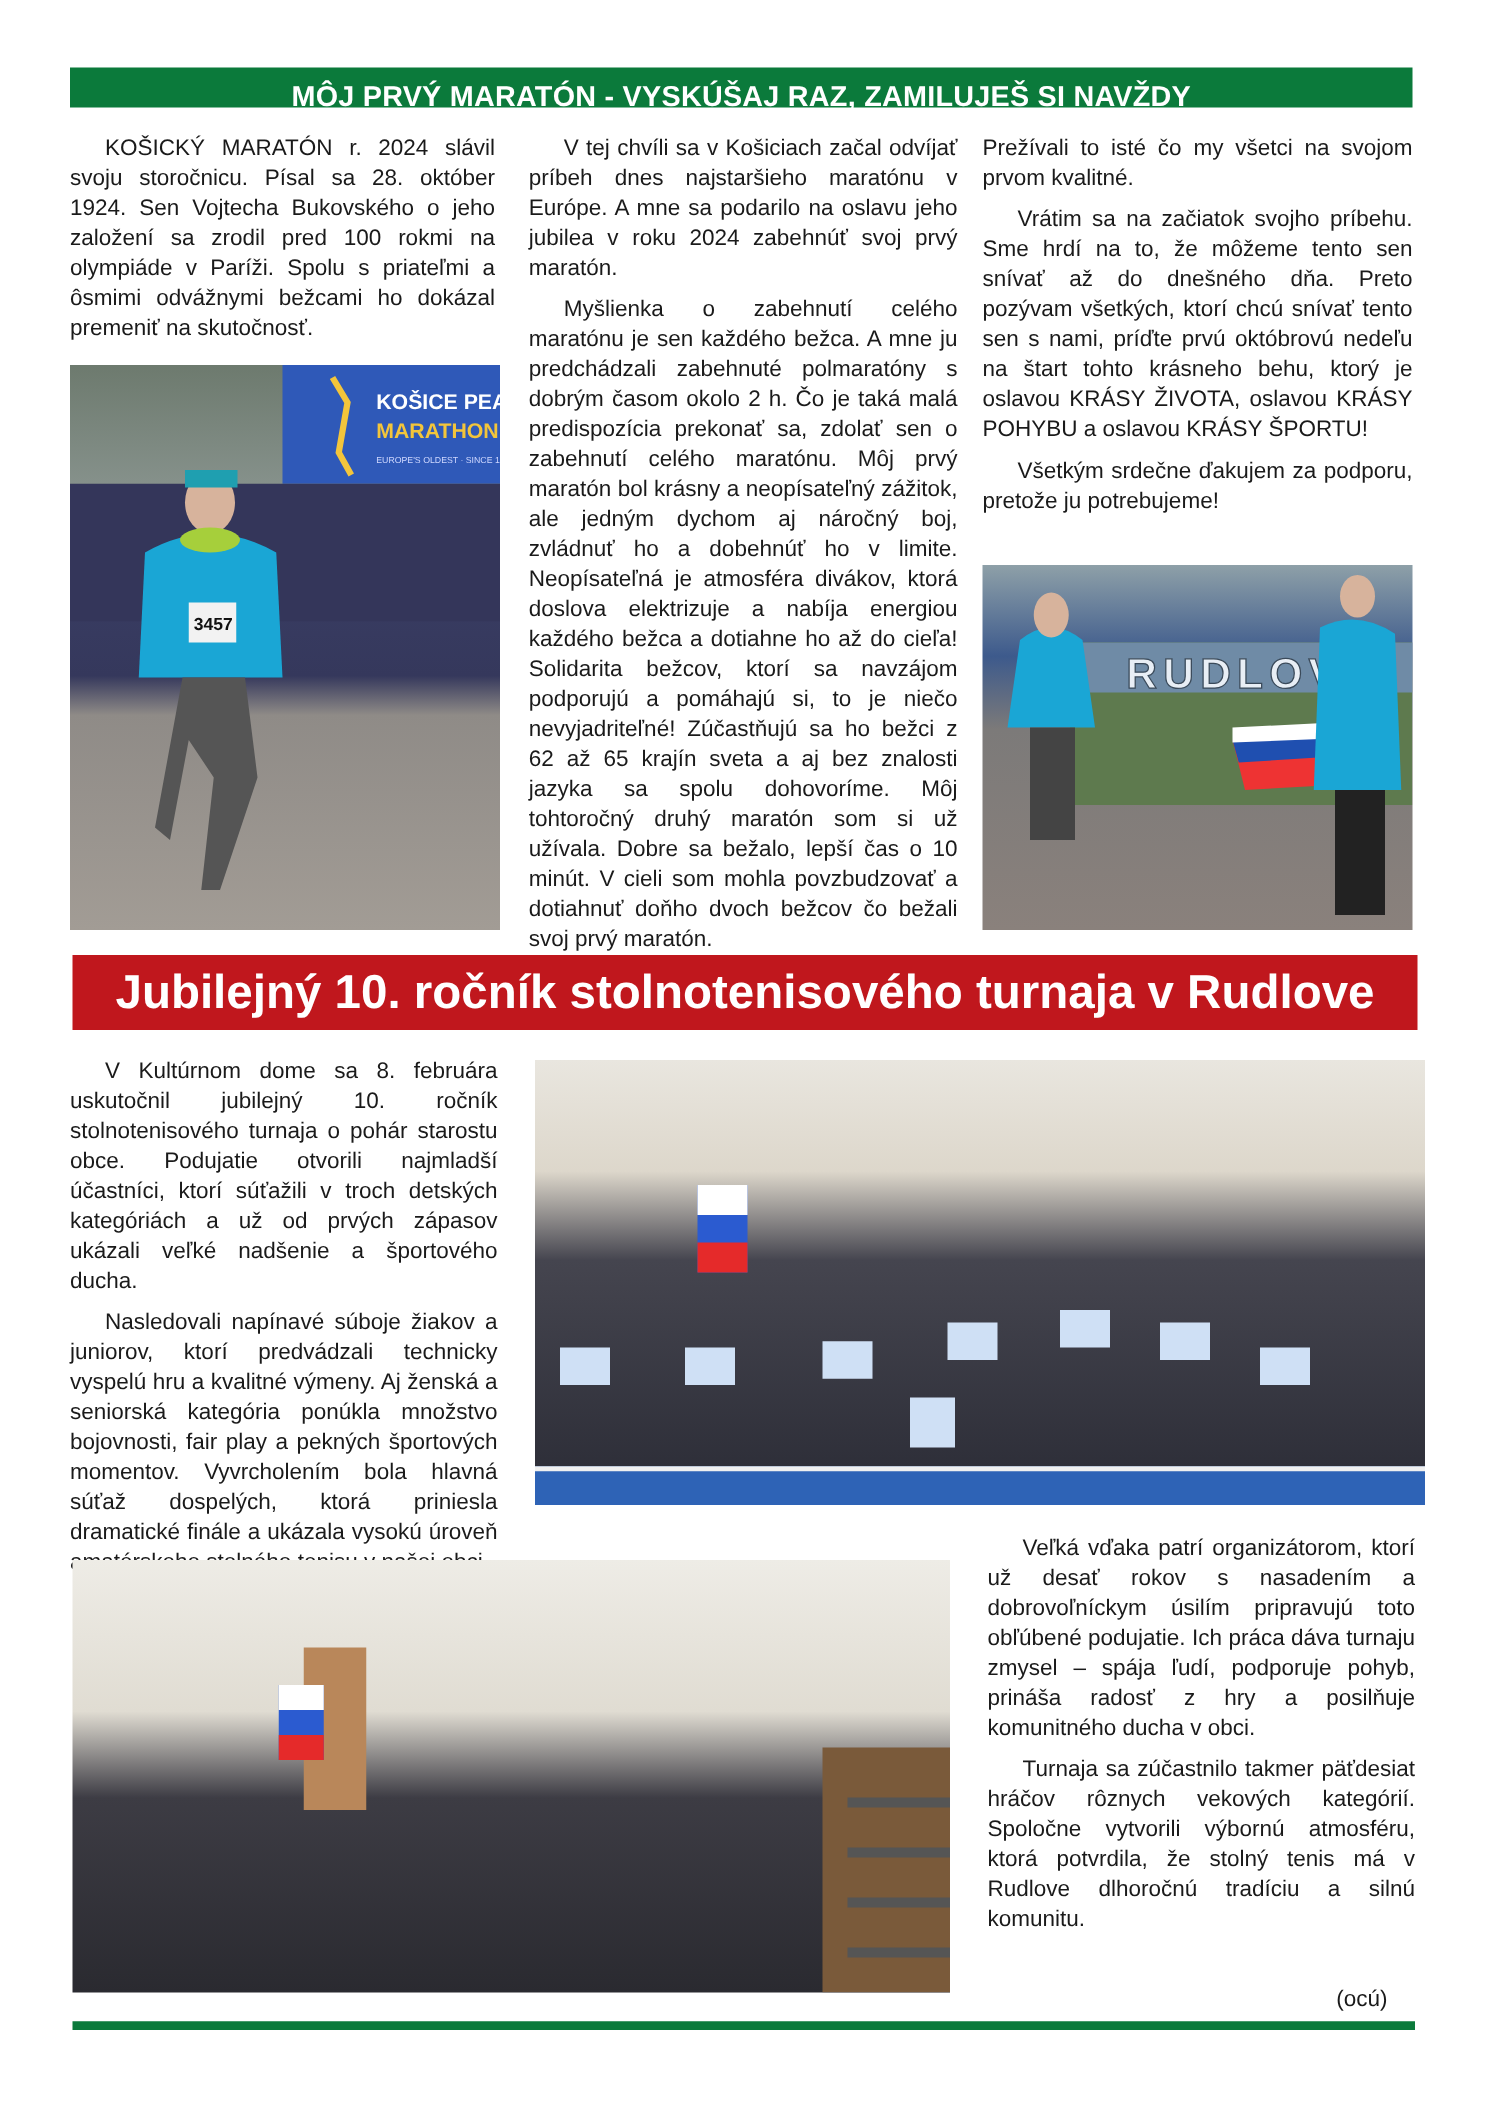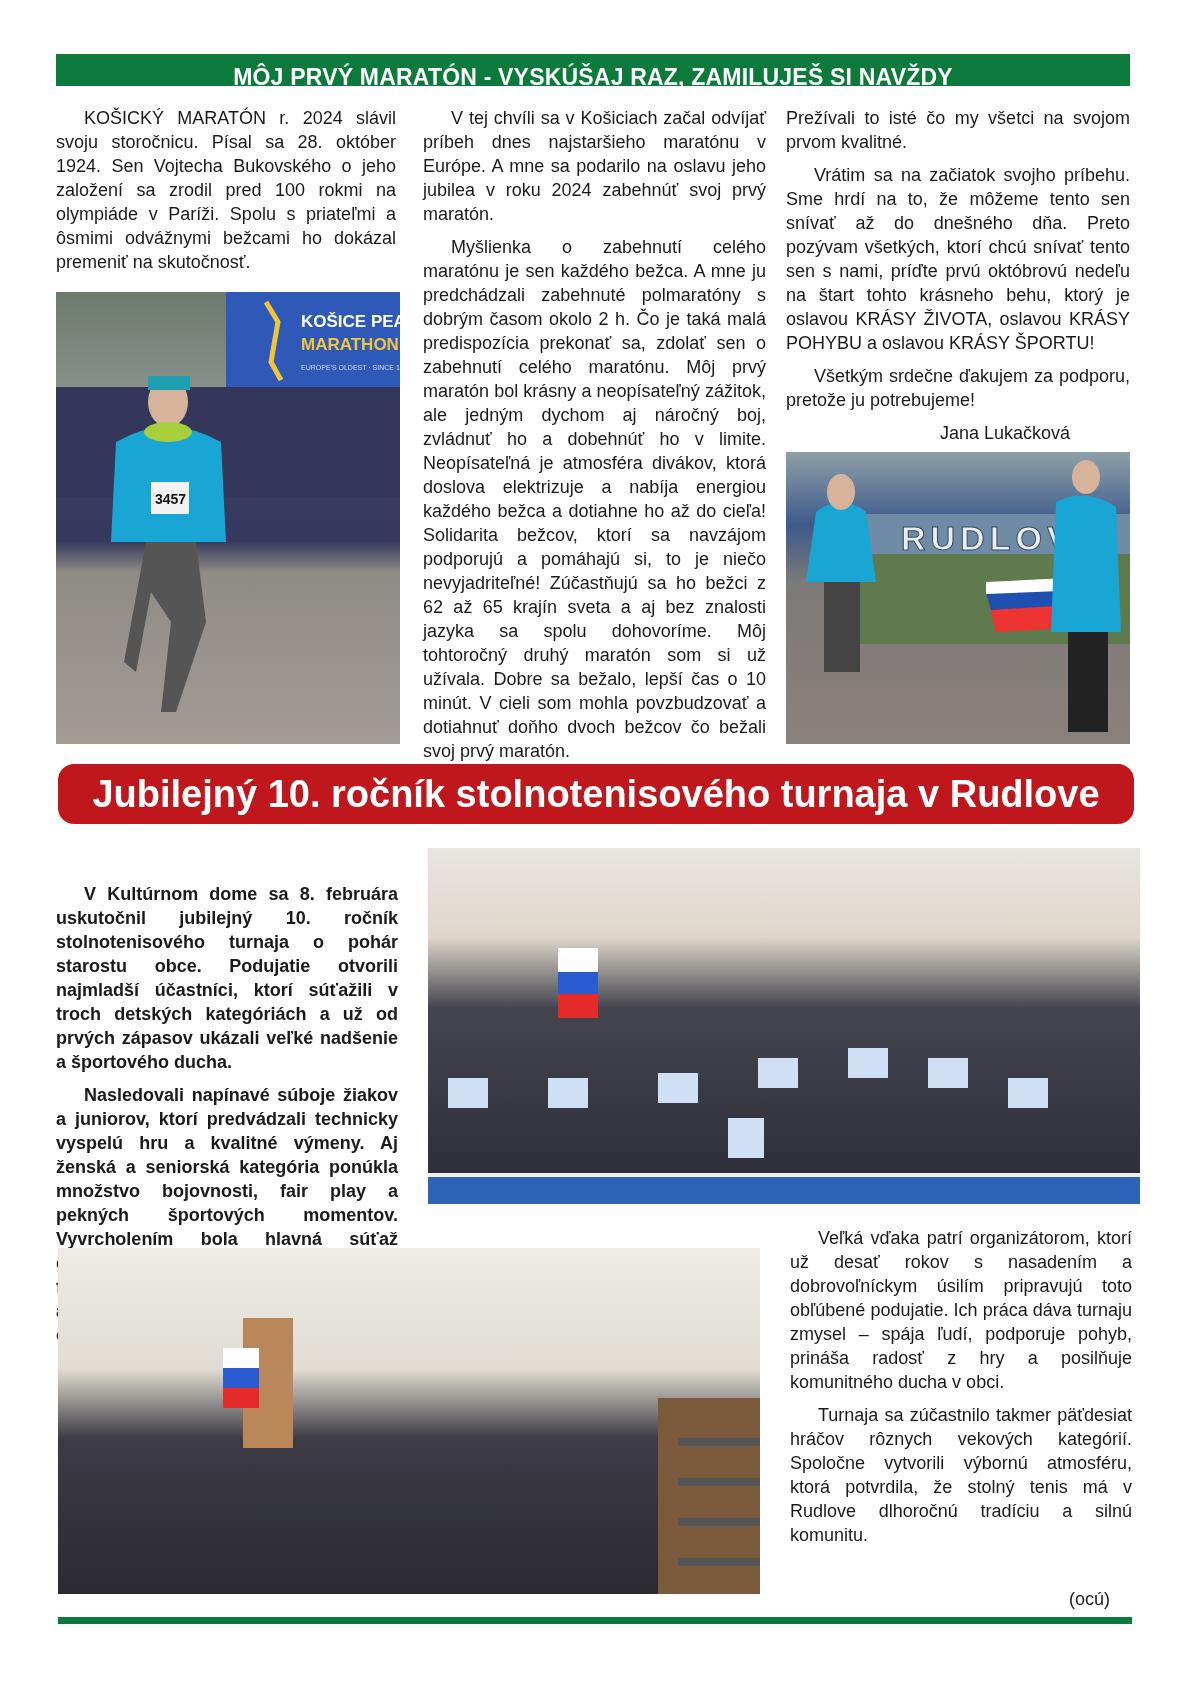--- a/index.html
+++ b/index.html
@@ -10,21 +10,21 @@
                   color:#fff; font-weight:bold; font-size:23px; text-align:center;
                   line-height:46px; letter-spacing:0.2px; font-family:"Liberation Sans", sans-serif; }
   .col { position:absolute; font-size:18px; line-height:24px; text-align:justify;
          font-family:"Liberation Sans", sans-serif; }
   .col p { margin:0 0 9px 0; text-indent:28px; }
   .col p.noind { text-indent:0; }
   .sig { text-align:right; padding-right:60px; text-indent:0 !important; }
   .photo { position:absolute; overflow:hidden; }
   .banner-red { left:58px; top:764px; width:1076px; height:60px; background:#c0171d;
                 color:#fff; font-weight:bold; font-size:38px; text-align:center; line-height:60px;
-                font-family:"Liberation Sans", sans-serif;border-radius:16px; }
+                font-family:"Liberation Sans", sans-serif; }
   .rule-bottom { left:58px; top:1617px; width:1074px; height:7px; background:#0b7a3b; }
 </style>
 </head>
 <body>
 
 <div class="abs banner-green">
   <span>MÔJ PRVÝ MARATÓN - VYSKÚŠAJ RAZ, ZAMILUJEŠ SI NAVŽDY</span>
 </div>
 
 <div class="col" style="left:56px; top:106px; width:340px;">
@@ -51,21 +51,20 @@
 
 <div class="col" style="left:423px; top:106px; width:343px;">
   <p>V tej chvíli sa v Košiciach začal odvíjať príbeh dnes najstaršieho maratónu v Európe. A mne sa podarilo na oslavu jeho jubilea v roku 2024 zabehnúť svoj prvý maratón.</p>
   <p>Myšlienka o zabehnutí celého maratónu je sen každého bežca. A mne ju predchádzali zabehnuté polmaratóny s dobrým časom okolo 2 h. Čo je taká malá predispozícia prekonať sa, zdolať sen o zabehnutí celého maratónu. Môj prvý maratón bol krásny a neopísateľný zážitok, ale jedným dychom aj náročný boj, zvládnuť ho a dobehnúť ho v limite. Neopísateľná je atmosféra divákov, ktorá doslova elektrizuje a nabíja energiou každého bežca a dotiahne ho až do cieľa! Solidarita bežcov, ktorí sa navzájom podporujú a pomáhajú si, to je niečo nevyjadriteľné! Zúčastňujú sa ho bežci z 62 až 65 krajín sveta a aj bez znalosti jazyka sa spolu dohovoríme. Môj tohtoročný druhý maratón som si už užívala. Dobre sa bežalo, lepší čas o 10 minút. V cieli som mohla povzbudzovať a dotiahnuť doňho dvoch bežcov čo bežali svoj prvý maratón.</p>
 </div>
 
 <div class="col" style="left:786px; top:106px; width:344px;">
   <p class="noind">Prežívali to isté čo my všetci na svojom prvom kvalitné.</p>
   <p>Vrátim sa na začiatok svojho príbehu. Sme hrdí na to, že môžeme tento sen snívať až do dnešného dňa. Preto pozývam všetkých, ktorí chcú snívať tento sen s nami, príďte prvú októbrovú nedeľu na štart tohto krásneho behu, ktorý je oslavou KRÁSY ŽIVOTA, oslavou KRÁSY POHYBU a oslavou KRÁSY ŠPORTU!</p>
   <p>Všetkým srdečne ďakujem za podporu, pretože ju potrebujeme!</p>
-  <p class="sig">Jana Lukačková</p>
 </div>
 
 <div class="photo" style="left:786px; top:452px; width:344px; height:292px; background:linear-gradient(180deg,#8ea0a8 0%,#3d5a8c 25%,#7c7a79 45%,#8a817c 100%);">
   <svg width="344" height="292" viewBox="0 0 344 292">
     <rect x="70" y="62" width="274" height="130" fill="#5e7a4e"></rect>
     <rect x="70" y="62" width="274" height="40" fill="#6f8ba6"></rect>
     <text x="115" y="98" fill="#e8eef5" stroke="#3a4a5a" stroke-width="1" font-size="34" font-weight="bold" font-family="Liberation Sans, sans-serif" letter-spacing="5">RUDLOV</text>
     <path d="M200 140 L300 135 L300 175 L210 180 Z" fill="#e33"></path>
     <path d="M200 140 L300 135 L300 152 L205 158 Z" fill="#1f4fb0"></path>
     <path d="M200 130 L300 125 L300 138 L200 142 Z" fill="#fff"></path>
@@ -75,21 +74,21 @@
     <path d="M270 50 Q300 35 330 55 L335 180 L265 180 Z" fill="#1aa6d5"></path>
     <ellipse cx="300" cy="25" rx="14" ry="17" fill="#d7b39c"></ellipse>
     <rect x="282" y="180" width="40" height="100" fill="#222"></rect>
   </svg>
 </div>
 
 <div class="abs banner-red">
   <span>Jubilejný 10. ročník stolnotenisového turnaja v Rudlove</span>
 </div>
 
-<div class="col" style="left:56px; top:882px; width:342px;font-weight:bold;">
+<div class="col" style="left:56px; top:844px; width:342px;">
   <p>V Kultúrnom dome sa 8. februára uskutočnil jubilejný 10. ročník stolnotenisového turnaja o pohár starostu obce. Podujatie otvorili najmladší účastníci, ktorí súťažili v troch detských kategóriách a už od prvých zápasov ukázali veľké nadšenie a športového ducha.</p>
   <p>Nasledovali napínavé súboje žiakov a juniorov, ktorí predvádzali technicky vyspelú hru a kvalitné výmeny. Aj ženská a seniorská kategória ponúkla množstvo bojovnosti, fair play a pekných športových momentov. Vyvrcholením bola hlavná súťaž dospelých, ktorá priniesla dramatické finále a ukázala vysokú úroveň amatérskeho stolného tenisu v našej obci.</p>
 </div>
 
 <div class="photo" style="left:428px; top:848px; width:712px; height:356px; background:linear-gradient(180deg,#e9e6df 0%,#ddd7cb 25%,#45454f 45%,#2a2b35 100%);">
   <svg width="712" height="356" viewBox="0 0 712 356">
     <rect x="0" y="325" width="712" height="31" fill="#2e63b6"></rect>
     <rect x="0" y="325" width="712" height="4" fill="#f0f0f0"></rect>
     <rect x="130" y="100" width="40" height="70" fill="#2b5bd0"></rect>
     <rect x="130" y="100" width="40" height="24" fill="#fff"></rect>

